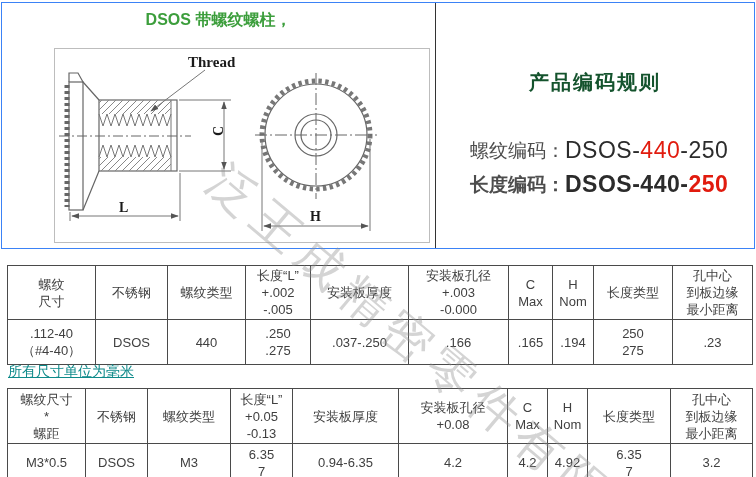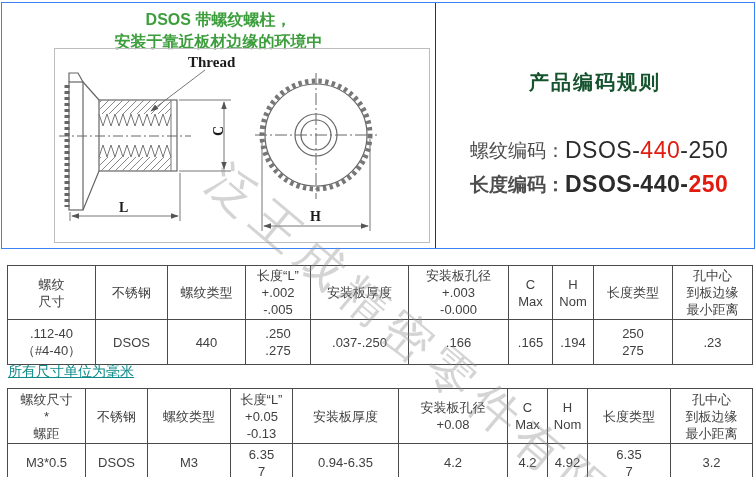--- a/index.html
+++ b/index.html
@@ -51,21 +51,20 @@
 
 <div class="page">
 
   <div class="watermark">泛王成精密零件有限公司</div>
 
   <div class="top-box">
 
     <div class="top-left">
       <div class="doc-title">
         <div>DSOS 带螺纹螺柱，</div>
-        <div>安装于靠近板材边缘的环境中</div>
       </div>
 
       <div class="drawing-frame">
         <svg width="374" height="193" viewBox="0 0 374 193">
           <defs>
             <marker id="arr" viewBox="0 0 10 10" refX="9" refY="5" markerWidth="8" markerHeight="8" orient="auto-start-reverse">
               <path d="M0,1.5 L10,5 L0,8.5 z" fill="#555"></path>
             </marker>
             <pattern id="hatch" width="7" height="7" patternUnits="userSpaceOnUse">
               <path d="M-1,8 L8,-1" stroke="#888" stroke-width="1"></path>

